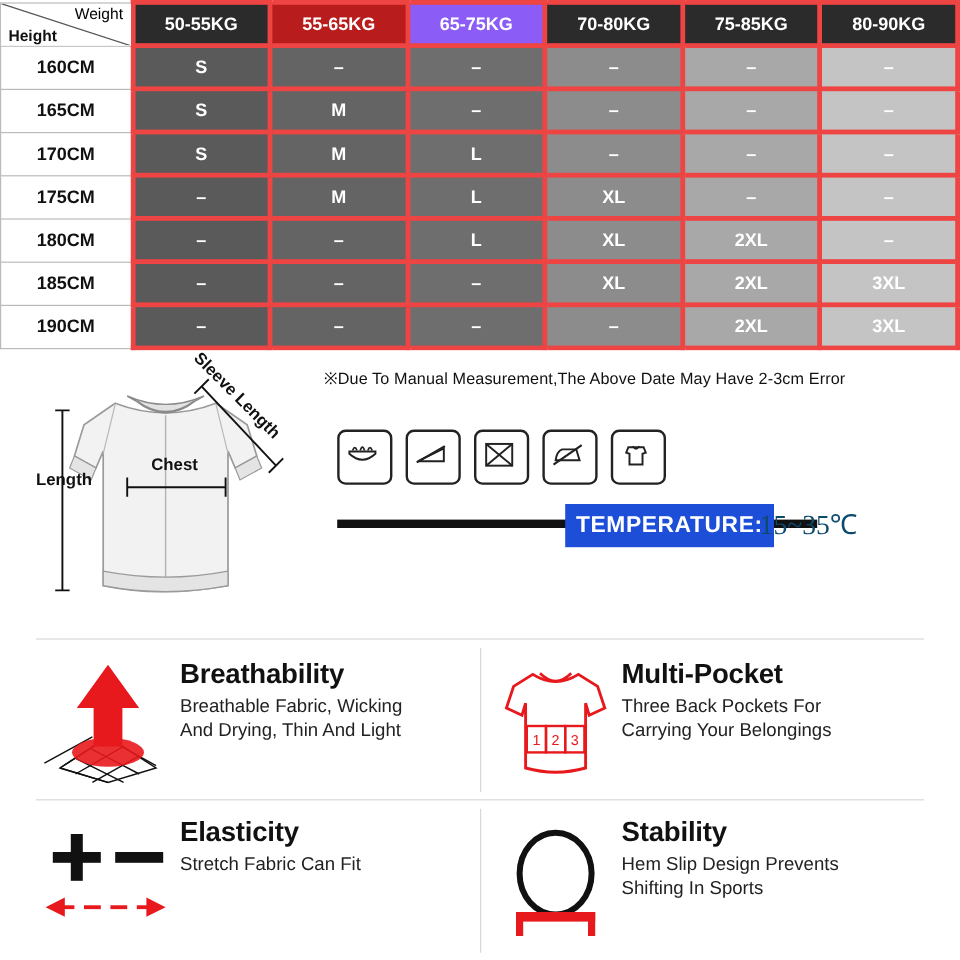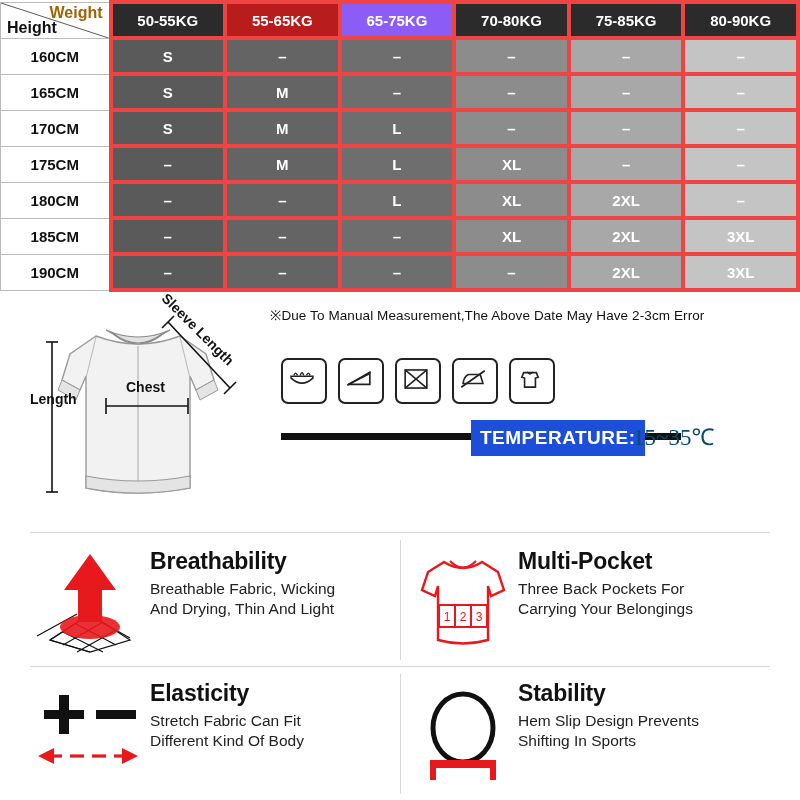--- a/index.html
+++ b/index.html
@@ -49,29 +49,29 @@
   .corner-cell .diag {
     position: absolute;
     top: 0; left: 0;
     width: 100%; height: 100%;
     pointer-events: none;
   }
   .corner-cell .w-label {
     position: absolute;
     top: 1px;
     right: 6px;
-    font-size: 16px;
-    font-weight: bold;
-    color: #a16207;
+    font-size: 13px;
+    font-weight: normal;
+    color: #000000;
   }
   .corner-cell .h-label {
     position: absolute;
     bottom: 1px;
     left: 6px;
-    font-size: 16px;
+    font-size: 13px;
     font-weight: bold;
     color: #111;
   }
   .row-head {
     background: #ffffff !important;
     color: #111 !important;
     border: 1px solid #bbb !important;
     font-size: 15px;
     font-weight: bold;
   }
@@ -437,21 +437,20 @@
             <line x1="62" y1="76" x2="76" y2="76"></line>
             <line x1="84" y1="76" x2="94" y2="76"></line>
           </g>
           <path d="M8 76 L24 68 L24 84 Z" fill="#e8191d"></path>
           <path d="M108 76 L92 68 L92 84 Z" fill="#e8191d"></path>
         </svg>
       </div>
       <div class="txt">
         <h3>Elasticity</h3>
         <p>Stretch Fabric Can Fit</p>
-        <p>Different Kind Of Body</p>
       </div>
     </div>
 
     <div class="feat" style="left:408px; top:148px;">
       <div class="icon-wrap" style="left:0;width:110px;">
         <svg viewBox="0 0 110 110" width="110" height="110">
           <ellipse cx="55" cy="48" rx="30" ry="34" fill="none" stroke="#111" stroke-width="5"></ellipse>
           <rect x="22" y="80" width="66" height="8" fill="#e8191d"></rect>
           <rect x="22" y="80" width="6" height="20" fill="#e8191d"></rect>
           <rect x="82" y="80" width="6" height="20" fill="#e8191d"></rect>

